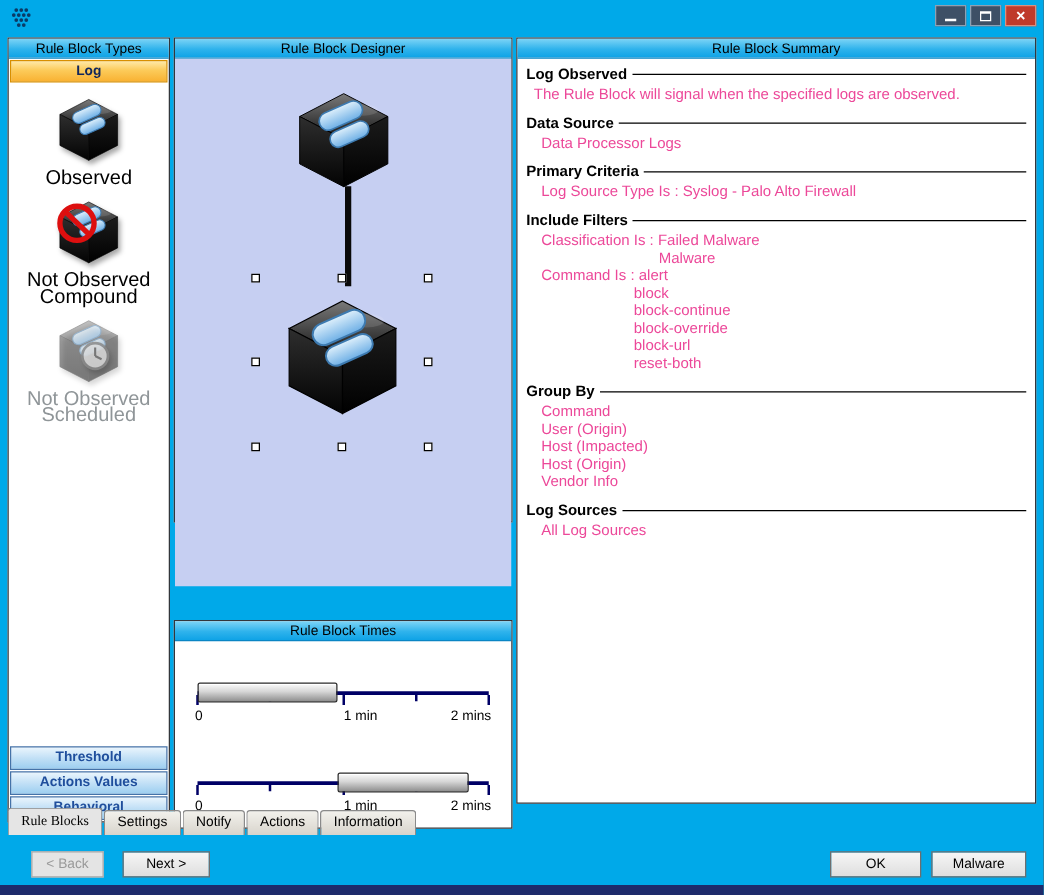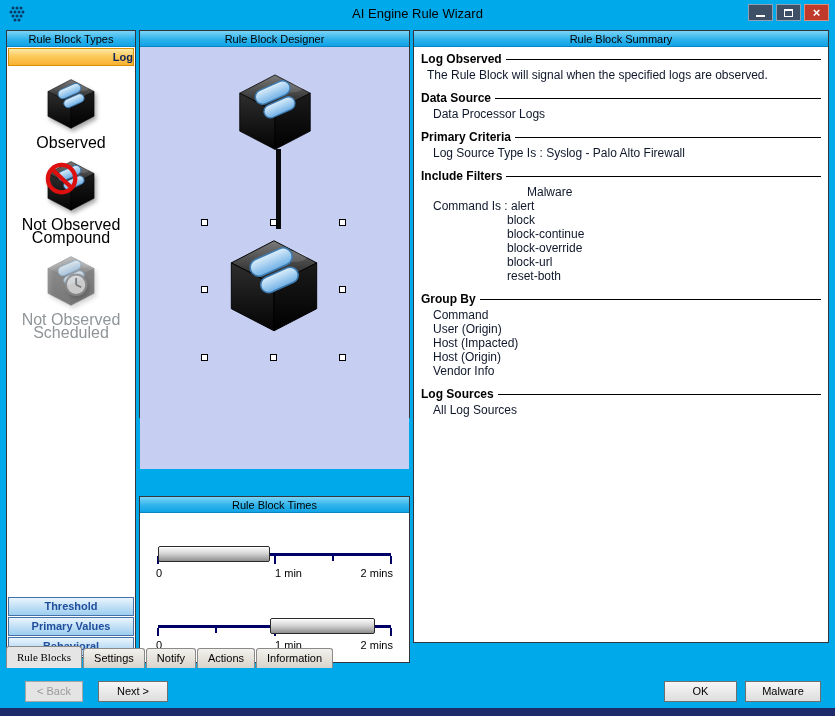--- a/index.html
+++ b/index.html
@@ -18,21 +18,21 @@
   .ico-max{width:9px;height:8px;border:1px solid #fff;border-top:2px solid #fff;}
 
   
   .panel{position:absolute;background:#fff;border:1px solid #33363b;}
   .phdr{height:16px;line-height:16px;text-align:center;font-size:11px;color:#000;
         background:linear-gradient(180deg,#7dd4f6 0%,#2fb3ec 55%,#0fa3e6 100%);
         border-bottom:1px solid #0a85c4;}
 
   
   .left-panel{left:6px;top:30px;width:130px;height:628px;display:flex;flex-direction:column;}
-  .log-btn{margin:1px;height:18px;line-height:16px;text-align:right;font-size:11px;font-weight:bold;color:#10265c;
+  .log-btn{margin:1px;height:18px;line-height:16px;text-align:center;font-size:11px;font-weight:bold;color:#10265c;
            background:linear-gradient(180deg,#ffe9a8 0%,#fccb5a 45%,#f9b233 100%);border:1px solid #d88f00;cursor:pointer;}
   .rbt-item{margin-top:10px;display:flex;flex-direction:column;align-items:center;cursor:pointer;}
   .rbt-icon{display:block;filter:drop-shadow(2px 3px 2px rgba(0,0,0,.35));}
   .rbt-label{margin-top:6px;font-size:16px;line-height:13px;text-align:center;color:#000;}
   .rbt-item.disabled .rbt-label{color:#8f9598;}
   .lp-spacer{flex:1;}
   .cat-btn{margin:1px 1px 0 1px;height:19px;line-height:17px;text-align:center;font-size:11px;font-weight:bold;color:#1f4e9c;
            background:linear-gradient(180deg,#eaf5fd 0%,#c2e0f6 50%,#9ccef0 100%);border:1px solid #4472a8;cursor:pointer;}
   .cat-btn:last-child{margin-bottom:1px;}
 
@@ -61,21 +61,21 @@
        box-shadow:inset 0 1px 0 #fff;}
   .slab{position:absolute;top:48px;font-size:11px;color:#000;}
   .slab0{left:0;}.slab1{left:50%;transform:translateX(-50%);margin-left:14px;}.slab2{right:0;}
 
   
   .summary-panel{left:413px;top:30px;width:416px;height:613px;}
   .sum-body{padding:5px 7px;}
   .sec{margin-bottom:9px;}
   .sec-t{display:flex;align-items:center;font-weight:bold;font-size:12px;color:#000;margin-bottom:2px;}
   .sec-t .rule{flex:1;border-top:1px solid #000;height:0;margin-left:4px;}
-  .sec-ln{font-size:12px;line-height:14px;color:#0f172a;}
+  .sec-ln{font-size:12px;line-height:14px;color:#ec4899;}
 
   
   .tabs{position:absolute;left:6px;top:646px;height:22px;display:flex;align-items:flex-end;}
   .tab{height:20px;line-height:19px;padding:0 10px;font-size:11px;color:#000;margin-right:1px;cursor:pointer;
        background:linear-gradient(180deg,#f2f1ec,#d8d4cc);border:1px solid #8a8a8a;border-bottom:none;
        border-radius:3px 3px 0 0;}
   .tab.active{height:22px;line-height:21px;background:#e5e5e5;font-family:Liberation Serif, serif;}
 
   
   .btn{position:absolute;top:681px;height:21px;font-size:11px;color:#000;text-align:center;line-height:19px;cursor:pointer;
@@ -138,21 +138,20 @@
           <circle cx="7" cy="7" r="1.5"></circle>
           <circle cx="11" cy="7" r="1.5"></circle>
           <circle cx="15" cy="7" r="1.5"></circle>
         <circle cx="5" cy="11" r="1.5"></circle>
           <circle cx="9" cy="11" r="1.5"></circle>
           <circle cx="13" cy="11" r="1.5"></circle>
         <circle cx="7" cy="15" r="1.5"></circle>
           <circle cx="11" cy="15" r="1.5"></circle>
       </g>
     </svg>
-    <div class="title">AI Engine Rule Wizard</div>
     <div class="win-controls">
       <div class="wbtn minmax">
           <span class="ico-min"></span>
         </div>
       <div class="wbtn minmax">
           <span class="ico-max"></span>
         </div>
       <div class="wbtn close">
           <span>×</span>
         </div>
@@ -194,21 +193,21 @@
         <line x1="38" y1="36" x2="44" y2="39" stroke="#777777" stroke-width="2"></line>
       </svg>
       <div class="rbt-label">
         <div>Not Observed</div>
         <div>Scheduled</div>
       </div>
     </div>
 
     <div class="lp-spacer"></div>
     <div class="cat-btn">Threshold</div>
-    <div class="cat-btn">Primary Values</div>
+    <div class="cat-btn">Actions Values</div>
     <div class="cat-btn">Behavioral</div>
   </div>
 
   <div class="panel designer-box">
     <div class="phdr">Rule Block Designer</div>
     <div class="canvas">
       <svg class="cube-top" width="86" height="81" viewBox="0 0 64 62">
         <use href="#cubeFull"></use>
       </svg>
       <div class="connector"></div>
@@ -282,20 +281,21 @@
             <span>Primary Criteria</span>
             <span class="rule"></span>
           </div>
           <div class="sec-ln" style="padding-left: 12px;">Log Source Type Is : Syslog - Palo Alto Firewall</div>
         </div>
         <div class="sec">
           <div class="sec-t">
             <span>Include Filters</span>
             <span class="rule"></span>
           </div>
+          <div class="sec-ln" style="padding-left: 12px;">Classification Is : Failed Malware</div>
           <div class="sec-ln" style="padding-left: 106px;">Malware</div>
           <div class="sec-ln" style="padding-left: 12px;">Command Is : alert</div>
           <div class="sec-ln" style="padding-left: 86px;">block</div>
           <div class="sec-ln" style="padding-left: 86px;">block-continue</div>
           <div class="sec-ln" style="padding-left: 86px;">block-override</div>
           <div class="sec-ln" style="padding-left: 86px;">block-url</div>
           <div class="sec-ln" style="padding-left: 86px;">reset-both</div>
         </div>
         <div class="sec">
           <div class="sec-t">

